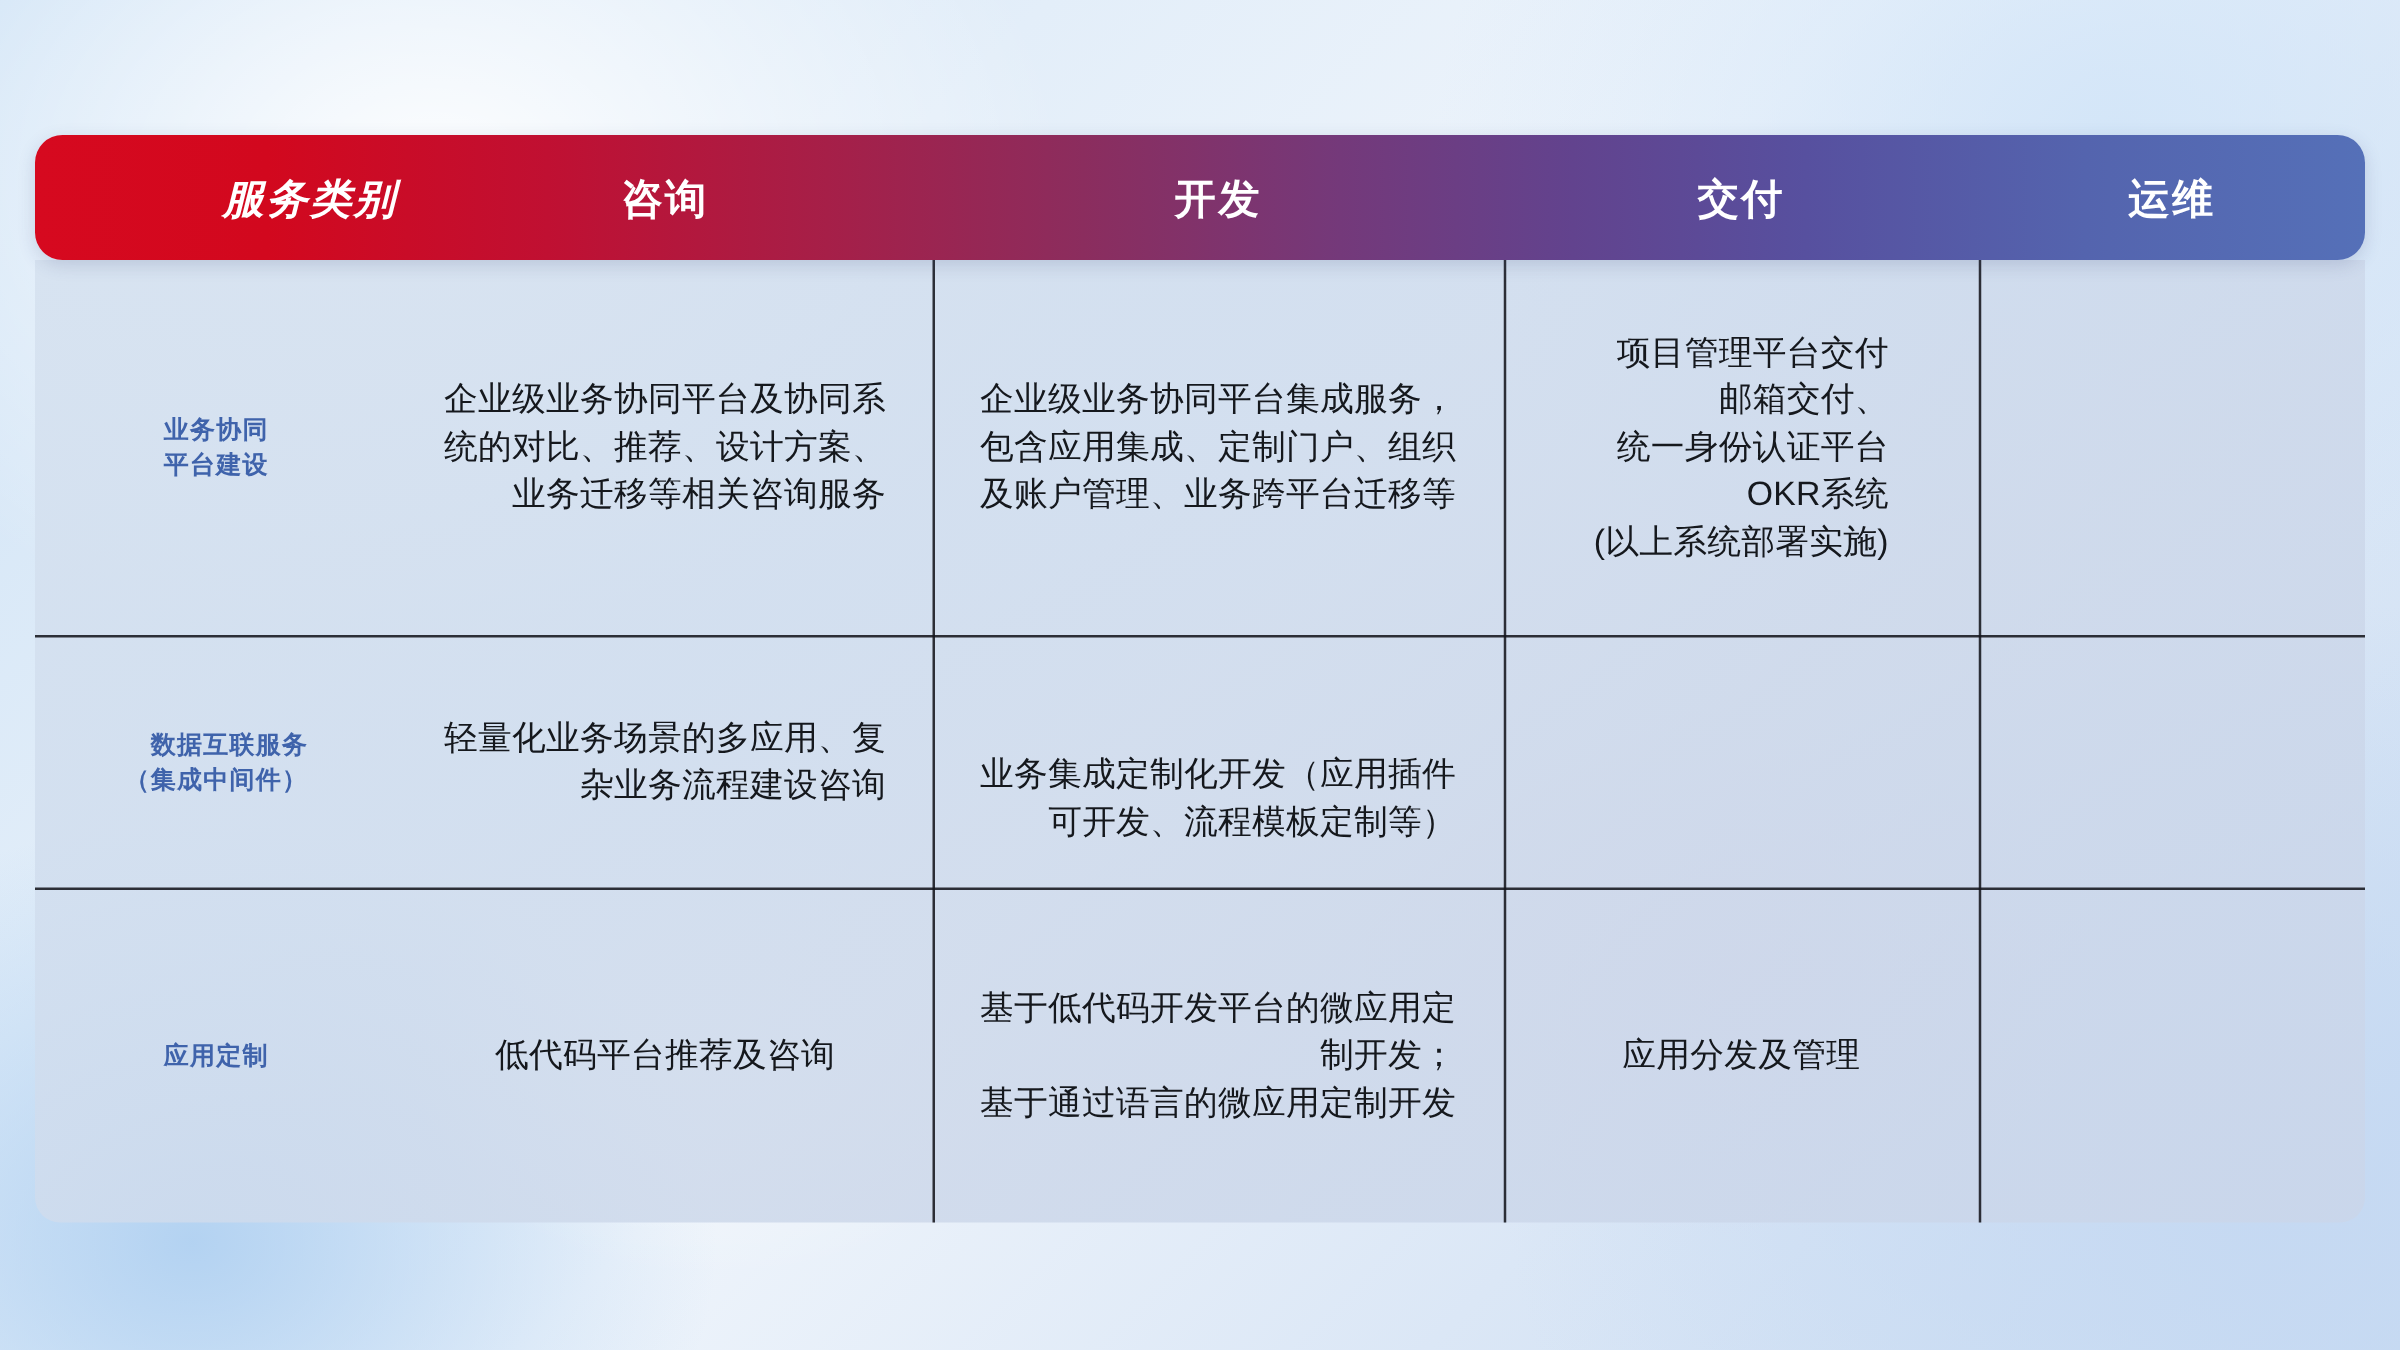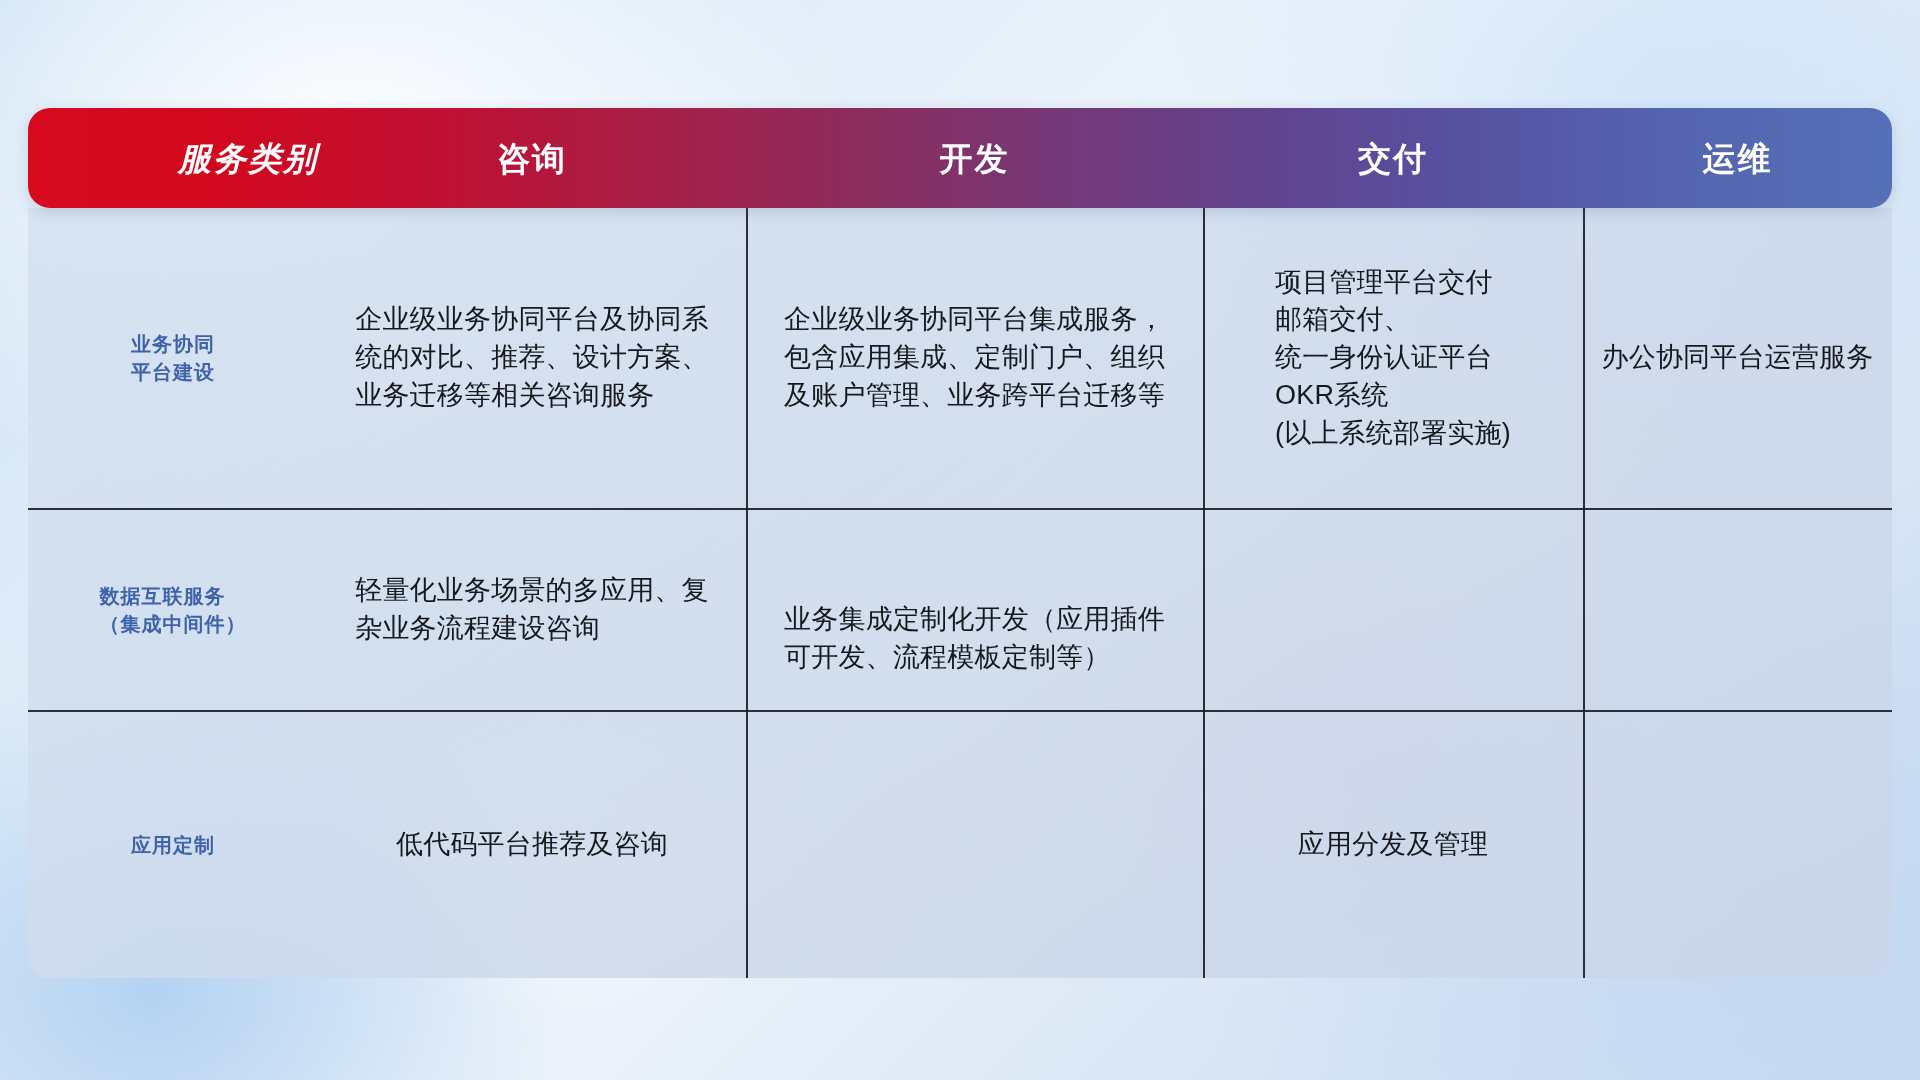--- a/index.html
+++ b/index.html
@@ -54,21 +54,21 @@
       rgba(205,216,234,.86) 62%,
       rgba(202,214,234,.88) 100%);
     z-index:2;
   }
   .grid-h{position:absolute;left:0;width:1864px;height:2px;background:#14161c;opacity:.88;}
   .grid-v{position:absolute;width:2px;background:#14161c;opacity:.88;}
 
   .cell{
     position:absolute;
     display:flex;align-items:center;justify-content:center;
-    text-align:left;box-sizing:border-box;border-radius:27px;
+    text-align:right;box-sizing:border-box;border-radius:27px;
   }
   .cat{
     color:#3f63ab;font-weight:bold;font-size:20px;line-height:1.42;letter-spacing:1px;
   }
   .body-text{
     color:#15181d;font-size:27px;line-height:1.40;letter-spacing:.2px;
   }
   .nowrapline{white-space:pre-line;}
 </style>
 </head>
@@ -101,30 +101,32 @@
 统的对比、推荐、设计方案、
 业务迁移等相关咨询服务</div>
     <div class="cell body-text nowrapline" style="left:718px;top:0;width:457px;height:300px;padding:0 8px;">企业级业务协同平台集成服务，
 包含应用集成、定制门户、组织
 及账户管理、业务跨平台迁移等</div>
     <div class="cell body-text nowrapline" style="left:1175px;top:0;width:380px;height:300px;padding:0 8px;">项目管理平台交付
 邮箱交付、
 统一身份认证平台
 OKR系统
 (以上系统部署实施)</div>
-    <div class="cell body-text nowrapline" style="left:1555px;top:0;width:309px;height:300px;padding:0 8px;">办公协同平台运营服务</div>
 
     <div class="cell cat nowrapline" style="left:0;top:302px;width:290px;height:200px;">数据互联服务
 （集成中间件）</div>
     <div class="cell body-text nowrapline" style="left:290px;top:302px;width:428px;height:200px;padding:0 8px;">轻量化业务场景的多应用、复
 杂业务流程建设咨询</div>
     <div class="cell body-text nowrapline" style="left:718px;top:302px;width:457px;height:257px;padding:0 8px;">业务集成定制化开发（应用插件
 可开发、流程模板定制等）</div>
     <div class="cell body-text nowrapline" style="left:1175px;top:302px;width:380px;height:200px;padding:0 8px;"></div>
     <div class="cell body-text nowrapline" style="left:1555px;top:302px;width:309px;height:200px;padding:0 8px;"></div>
 
     <div class="cell cat nowrapline" style="left:0;top:504px;width:290px;height:266px;">应用定制</div>
     <div class="cell body-text nowrapline" style="left:290px;top:504px;width:428px;height:266px;padding:0 8px;">低代码平台推荐及咨询</div>
+    <div class="cell body-text nowrapline" style="left:718px;top:504px;width:457px;height:266px;padding:0 8px;">基于低代码开发平台的微应用定
+制开发；
+基于通过语言的微应用定制开发</div>
     <div class="cell body-text nowrapline" style="left:1175px;top:504px;width:380px;height:266px;padding:0 12px;">应用分发及管理</div>
     <div class="cell body-text nowrapline" style="left:1555px;top:504px;width:309px;height:266px;padding:0 8px;"></div>
 
   </div>
 </div>
 
 </body></html>

